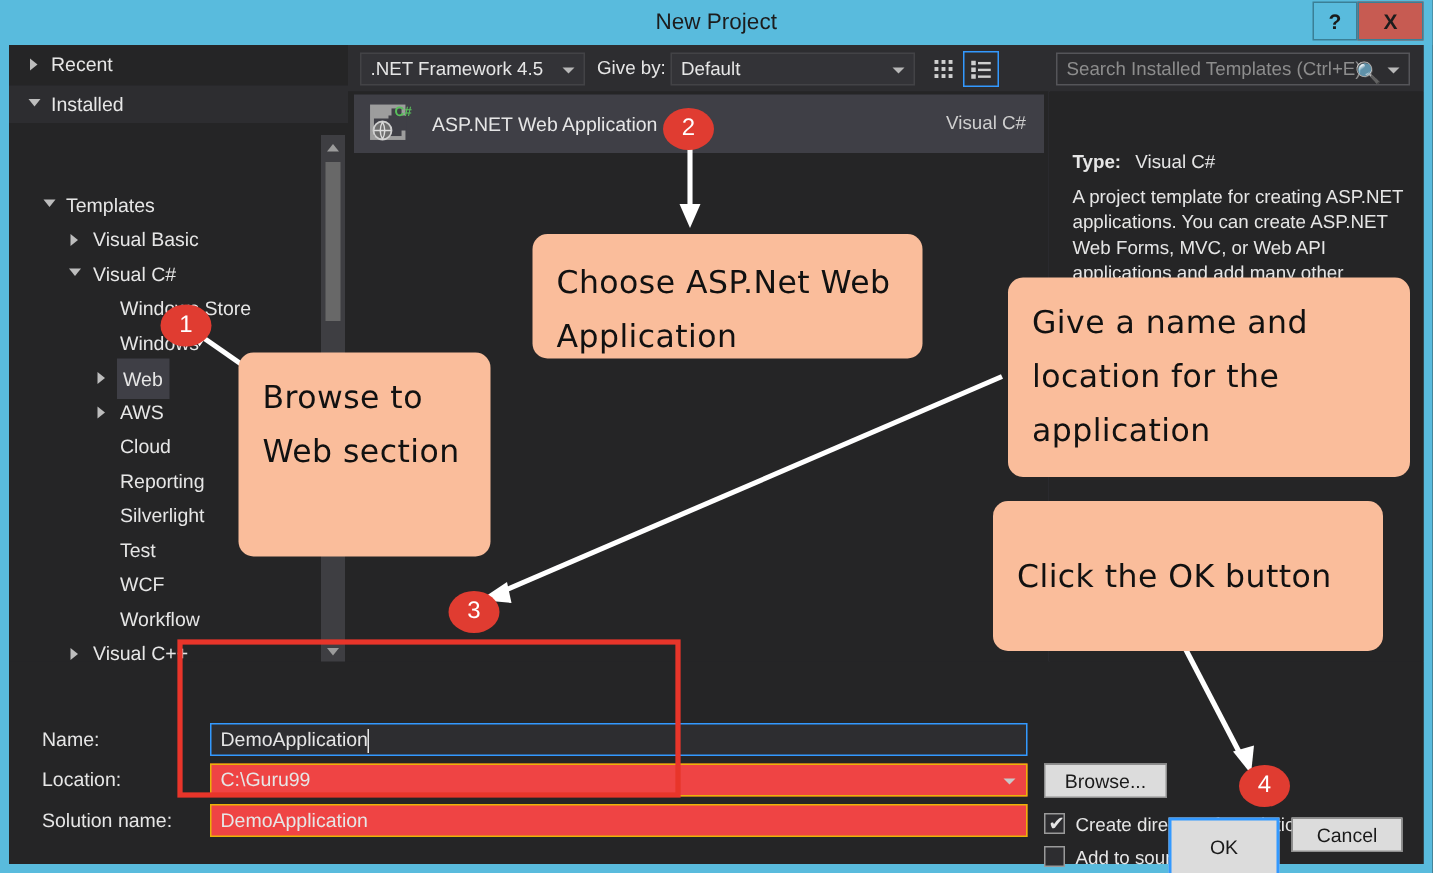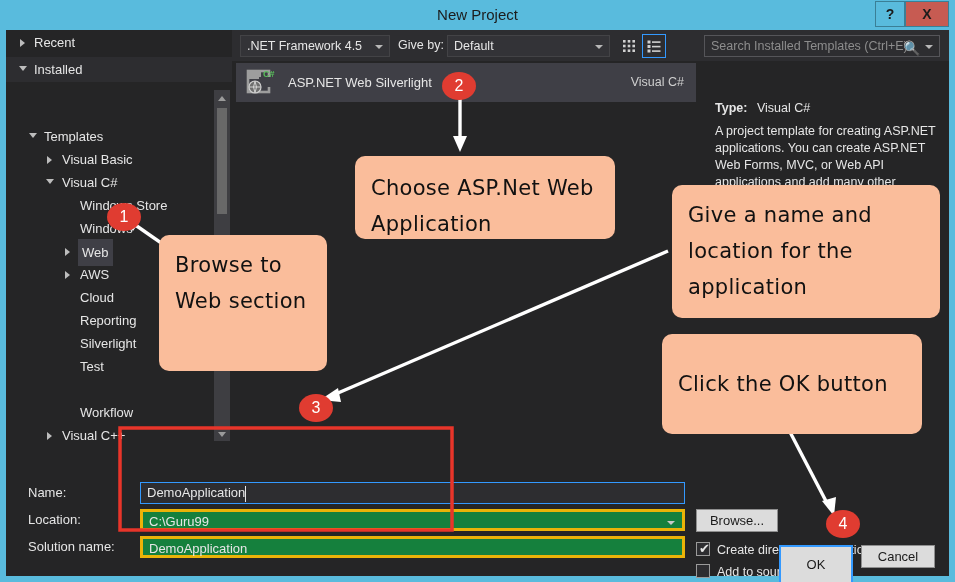--- a/index.html
+++ b/index.html
@@ -178,22 +178,22 @@
   
   #form-area {
     position: absolute; left: 0; top: 411px; width: 943px; height: 135px;
     background: #252526;
   }
   .form-label {
     position: absolute; left: 22px; color: #e6e6e6; font-size: 13px; height: 20px; line-height: 20px;
   }
   .form-input {
     position: absolute; left: 134px; height: 22px;
-    background: #15803d; color: #e6e6e6; font-size: 13px;
-    line-height: 20px; padding-left: 6px; border: 3px solid #eab308;
+    background: #ef4444; color: #e6e6e6; font-size: 13px;
+    line-height: 20px; padding-left: 6px; border: 1px solid #eab308;
   }
   #name-input { top: 41px; width: 545px; border: 1px solid #3399ff; background: #2d2d30;}
   #name-caret {
     position: absolute; left: 0px; top: 2px; width: 1px; height: 16px; background: #e6e6e6;
   }
   #location-input { top: 68px; width: 545px; }
   #location-arrow {
     position: absolute; right: 7px; top: 9px; width: 0; height: 0;
     border-left: 4px solid transparent; border-right: 4px solid transparent;
     border-top: 4px solid #c8c8c8;
@@ -370,20 +370,23 @@
       </div>
 
       <div class="tree-row" style="top:301px;">
         <span style="position:absolute;left:74px;">Silverlight</span>
       </div>
 
       <div class="tree-row" style="top:324px;">
         <span style="position:absolute;left:74px;">Test</span>
       </div>
 
+      <div class="tree-row" style="top:347px;">
+        <span style="position:absolute;left:74px;">WCF</span>
+      </div>
 
       <div class="tree-row" style="top:370px;padding-left:36px;">
         <span style="position:absolute;left:74px;">Workflow</span>
       </div>
 
       <div class="tree-row" style="top:393px;">
         <span class="tri right" style="left:41px;"></span>
         <span style="position:absolute;left:56px;">Visual C++</span>
       </div>
 
@@ -408,21 +411,21 @@
         <div id="template-icon">
           <svg width="30" height="30" viewBox="0 0 30 30">
             <rect x="2" y="3" width="13" height="8" fill="#9d9d9d"></rect>
             <rect x="2" y="3" width="21" height="21" fill="none" stroke="#9d9d9d" stroke-width="2.6"></rect>
             <rect x="13" y="9" width="12" height="10" fill="#3f3f46"></rect>
             <circle cx="9" cy="19" r="6" fill="#6e6e6e" stroke="#cfcfcf" stroke-width="1.2"></circle>
             <path d="M3.3 19 H14.7 M9 13.2 Q12 19 9 24.8 M9 13.2 Q6 19 9 24.8" stroke="#dcdcdc" stroke-width="0.9" fill="none"></path>
             <text x="17" y="9" font-family="Liberation Sans, sans-serif" font-size="9" font-weight="bold" fill="#59c15b">C#</text>
           </svg>
         </div>
-        <div id="template-name">ASP.NET Web Silverlight</div>
+        <div id="template-name">ASP.NET Web Application</div>
         <div id="template-lang">Visual C#</div>
       </div>
     </div>
     <a id="online-link" href="#">Click here to go online and find templates.</a>
 
     <div id="pane-divider"></div>
     <div id="right-pane">
       <div id="desc-type">
         <b>Type:</b>
         <span style="margin-left:6px;">Visual C#</span>

